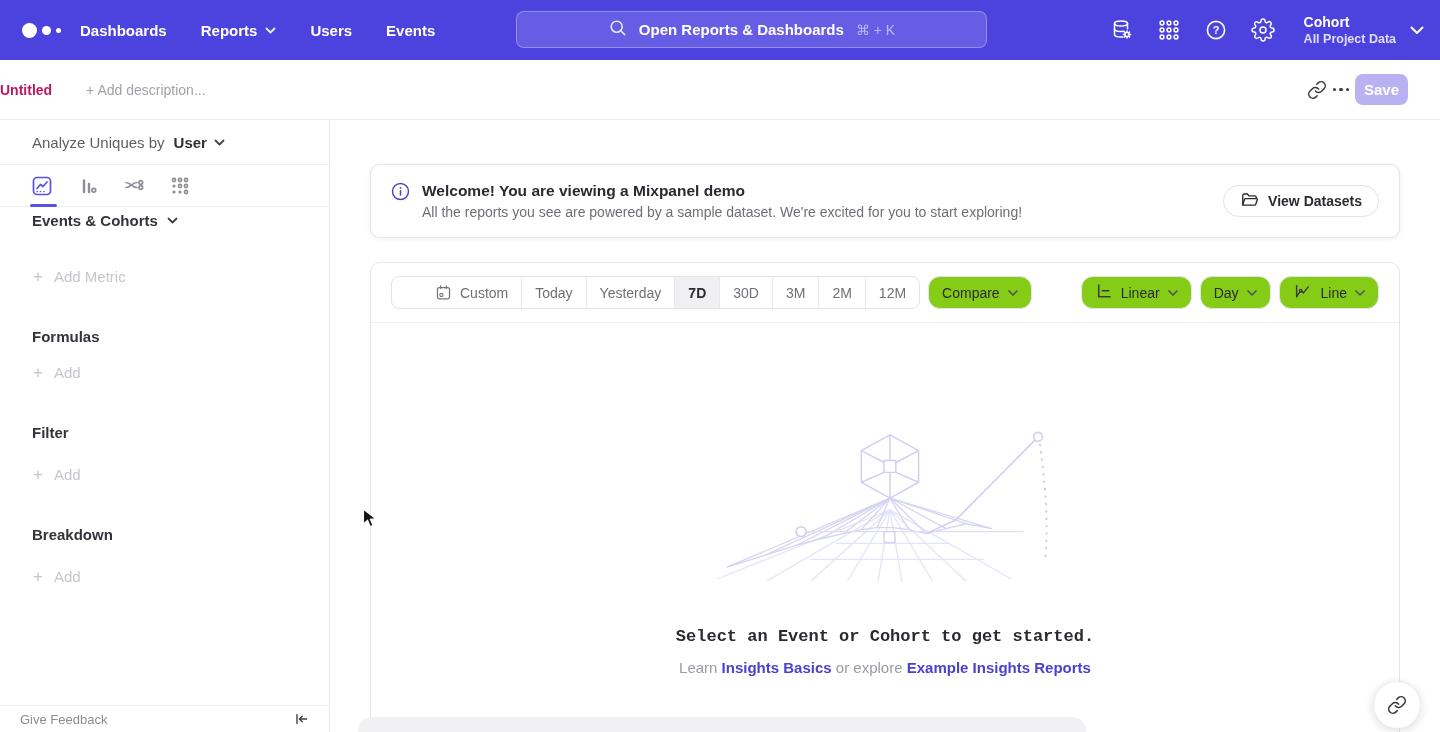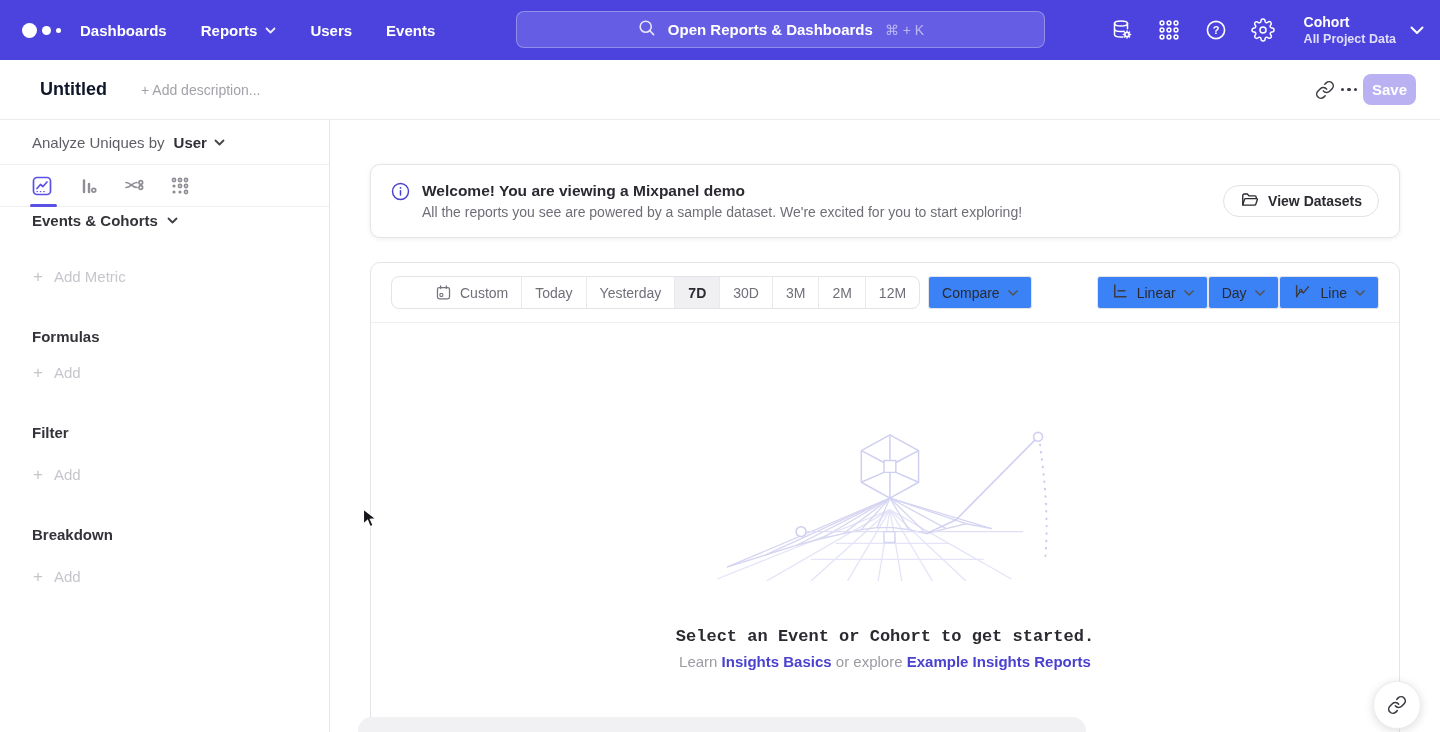--- a/index.html
+++ b/index.html
@@ -17,42 +17,42 @@
     position:absolute; top:0; left:0; width:1440px; height:60px;
     background:#4C43DF; display:flex; align-items:center; color:#fff;
   }
   .logo { display:flex; align-items:center; gap:5px; padding-left:22px; width:80px; cursor:pointer; }
   .logo .d1 { width:15px; height:15px; border-radius:50%; background:#fff; }
   .logo .d2 { width:9px; height:9px; border-radius:50%; background:#fff; }
   .logo .d3 { width:5px; height:5px; border-radius:50%; background:#fff; }
   .nav-items { display:flex; align-items:center; gap:34px; font-size:15px; font-weight:600; }
   .nav-item { display:flex; align-items:center; gap:8px; cursor:pointer; white-space:nowrap; }
   .nav-search {
-    position:absolute; left:516px; top:11px; width:529px; height:37px;
+    position:absolute; left:516px; top:11px; width:471px; height:37px;
     background:rgba(255,255,255,0.14); border:1px solid rgba(255,255,255,0.30);
     border-radius:8px; display:flex; align-items:center; justify-content:center;
     gap:12px; cursor:pointer;
   }
   .nav-search .ph { font-size:15px; font-weight:600; color:#fff; }
   .nav-search .kbd { font-size:14px; color:rgba(255,255,255,0.55); }
   .nav-right { position:absolute; right:16px; top:0; height:60px; display:flex; align-items:center; gap:23px; }
   .nav-icon { width:24px; height:24px; display:flex; align-items:center; justify-content:center; cursor:pointer; }
   .project { display:flex; align-items:center; gap:14px; margin-left:6px; cursor:pointer; }
   .project .pname { font-size:14px; font-weight:700; line-height:17px; }
   .project .pscope { font-size:12.5px; font-weight:700; color:rgba(255,255,255,0.82); line-height:16px; }
 
   
   .report-header {
     position:absolute; top:60px; left:0; width:1440px; height:60px;
     background:#fff; border-bottom:1px solid #EDEDEF;
     display:flex; align-items:center;
   }
-  .rh-title { margin-left:40px; font-size:18px; font-weight:700; color:#0f172a; cursor:text; }
+  .rh-title { font-size:14px; font-weight:700; color:#be185d; cursor:text; }
   .rh-desc { margin-left:34px; font-size:14px; color:#A2A2AA; cursor:text; }
-  .rh-right { margin-left:auto; margin-right:24px; display:flex; align-items:center; gap:4px; }
+  .rh-right { margin-left:auto; margin-right:32px; display:flex; align-items:center; gap:4px; }
   .icon-btn { display:flex; align-items:center; justify-content:center; cursor:pointer; }
   .ellipsis { display:flex; gap:3px; cursor:pointer; padding:4px 2px; }
   .ellipsis i { width:3.5px; height:3.5px; border-radius:50%; background:#3A3A42; }
   .save-btn {
     width:53px; height:31px; border-radius:8px; background:#B9B1F1; color:#fff;
     font-size:15px; font-weight:600; display:flex; align-items:center; justify-content:center;
     cursor:default;
   }
 
   
@@ -111,31 +111,31 @@
   .chart-toolbar { height:60px; border-bottom:1px solid #EFEFF1; display:flex; align-items:center; padding:0 20px; }
   .seg-group { display:flex; height:33px; border:1px solid #E3E3E8; border-radius:8px; overflow:hidden; background:#fff;padding-left:30px; }
   .seg {
     display:flex; align-items:center; padding:0 13px; font-size:14px; color:#6F6F78;
     border-right:1px solid #E9E9EC; cursor:pointer; white-space:nowrap; gap:8px;
   }
   .seg:last-child { border-right:none; }
   .seg.selected { background:#F0F0F3; color:#2A2A30; font-weight:600; }
   .seg-cal { color:#74747D; display:flex; align-items:center; }
   .tb-btn {
-    height:33px; border:1px solid #E3E3E8; border-radius:3px; background:#3b82f6;
+    height:33px; border:1px solid #E3E3E8; border-radius:12px; background:#84cc16;
     display:flex; align-items:center; gap:8px; padding:0 13px;
     font-size:14px; font-weight:500; color:#2A2A30; cursor:pointer; white-space:nowrap;text-align:center;
   }
   .tb-btn.compare { margin-left:8px; }
-  .tb-right { margin-left:auto; display:flex; }
+  .tb-right { margin-left:auto; display:flex; gap:8px; }
   .chev { display:flex; align-items:center; }
 
   .empty { text-align:center; padding-top:100px; }
   .empty-title { margin-top:42px; font-size:17px; font-weight:700; color:#2A2A30;font-family:Liberation Mono, monospace; }
-  .empty-links { margin-top:7px; font-size:15px; color:#9B9BA3; white-space:pre-wrap; }
+  .empty-links { margin-top:13px; font-size:15px; color:#9B9BA3; white-space:pre-wrap; }
   .empty-links .lnk { color:#4A41CF; font-weight:600; cursor:pointer; }
 
   .bottom-band {
     position:absolute; left:28px; top:597px; width:728px; height:15px;
     background:#F1F1F4; border-radius:14px 14px 0 0;
   }
 
   .fab {
     position:absolute; left:1373px; top:681px; width:48px; height:48px; border-radius:50%;
     background:#fff; border:1px solid #ECECEF; box-shadow:0 2px 10px rgba(20,20,30,0.14);
@@ -337,20 +337,30 @@
     </div>
 
     <div class="sb-title" style="top:405px;">
       <span>Breakdown</span>
     </div>
     <div class="sb-add" style="top:447px;">
       <span class="plus">+</span>
       <span>Add</span>
     </div>
 
+    <div class="sb-footer">
+      <span class="feedback">Give Feedback</span>
+      <span class="collapse">
+        <svg width="16" height="16" viewBox="0 0 20 20" fill="none" stroke="#3A3A42" stroke-width="1.7" stroke-linecap="round" stroke-linejoin="round">
+          <path d="M5 4.5v11"></path>
+            <path d="M17 10H8.5"></path>
+            <path d="M11.5 6.5 8 10l3.5 3.5"></path>
+        </svg>
+      </span>
+    </div>
   </div>
 
   <div class="main">
 
     <div class="banner">
       <div class="banner-body">
         <span class="banner-info">
           <svg width="19" height="19" viewBox="0 0 20 20" fill="none">
             <circle cx="10" cy="10" r="8.4" stroke="#4A41CF" stroke-width="1.5"></circle>
             <path d="M10 9.2v4.4" stroke="#4A41CF" stroke-width="1.6" stroke-linecap="round"></path>

